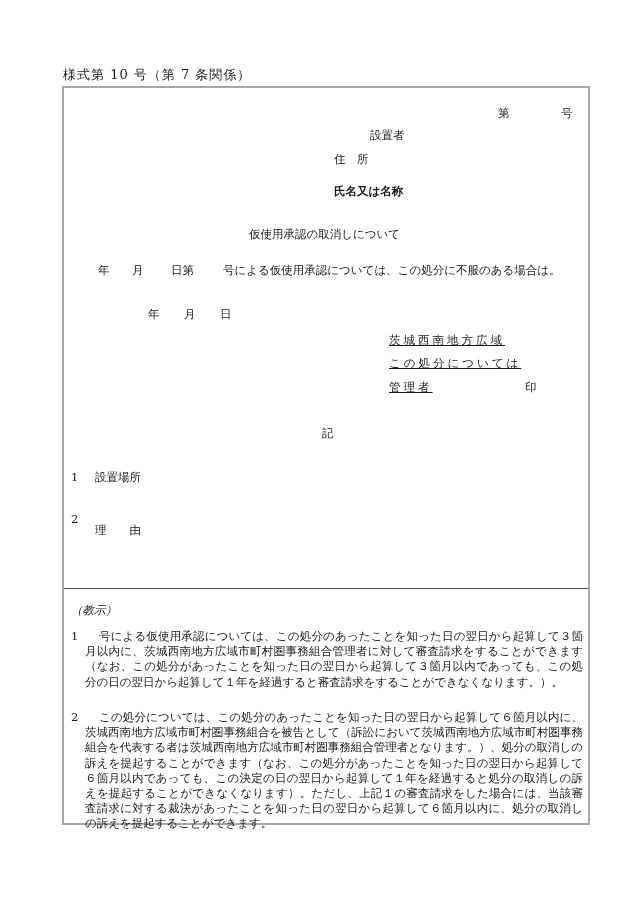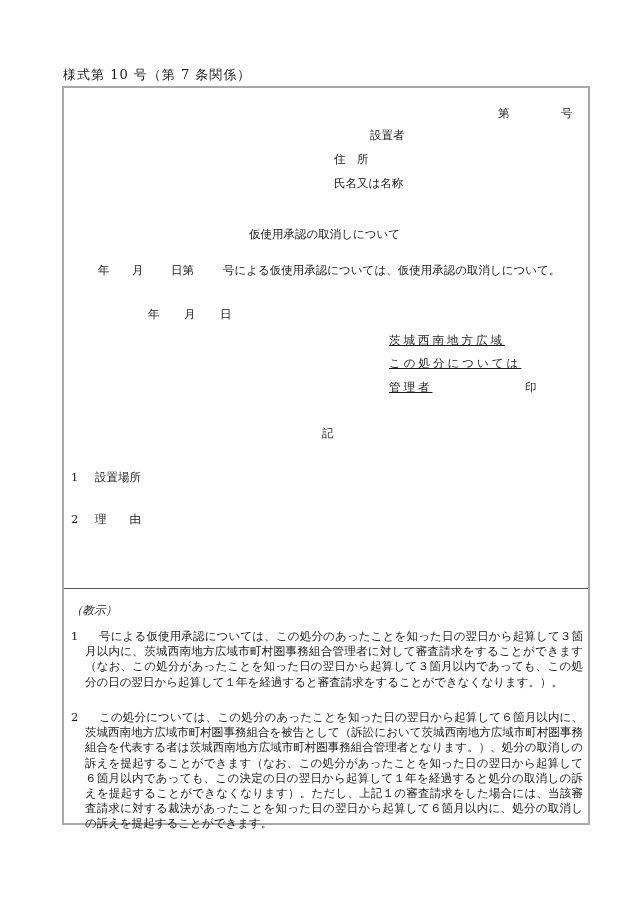--- a/index.html
+++ b/index.html
@@ -32,45 +32,45 @@
 
 <div id="form-label" class="abs">様式第 10 号（第 7 条関係）</div>
 
 <div id="form-box">
 
   <span class="t" style="left:434px; top:18px;">第</span>
   <span class="t" style="left:497px; top:18px;">号</span>
 
   <span class="t" style="left:278px; top:40px;margin-left:28px;">設置者</span>
   <span class="t" style="left:270px; top:64px;text-align:center;">住　所</span>
-  <span class="t" style="left:270px; top:88px;">氏名又は名称</span>
+  <span class="t" style="left:270px; top:96px;font-weight:bold;">氏名又は名称</span>
 
   <span class="t" style="left:185px; top:139px;">仮使用承認の取消しについて</span>
 
   <span class="t" style="left:34px; top:175px;">年</span>
   <span class="t" style="left:68px; top:175px;">月</span>
   <span class="t" style="left:107px; top:175px;">日第</span>
-  <span class="t" style="left:159px; top:175px;">号による仮使用承認については、仮使用承認の取消しについて。</span>
+  <span class="t" style="left:159px; top:175px;">号による仮使用承認については、この処分に不服のある場合は。</span>
 
   <span class="t" style="left:84px; top:219px;">年</span>
   <span class="t" style="left:120px; top:219px;">月</span>
   <span class="t" style="left:156px; top:219px;">日</span>
 
   <span class="t spaced" style="left:325px; top:245px;">茨城西南地方広域</span>
   <span class="t spaced" style="left:325px; top:268px;">この処分については</span>
   <span class="t spaced" style="left:325px; top:292px;">管理者</span>
   <span class="t" style="left:461px; top:292px;">印</span>
 
   <span class="t" style="left:258px; top:338px;">記</span>
 
   <span class="t" style="left:7px; top:382px;">1</span>
   <span class="t" style="left:31px; top:382px;text-align:right;">設置場所</span>
 
   <span class="t" style="left:7px; top:424px;">2</span>
-  <span class="t" style="left:31px; top:424px;">理　　由</span>
+  <span class="t" style="left:31px; top:435px;">理　　由</span>
 
   <div id="divider"></div>
 
   <span class="t" style="left:7px; top:515px;font-style:italic;">（教示）</span>
 
   <div class="para" style="top:541px;">
     <span class="num">1</span>
     <span class="body">号による仮使用承認については、この処分のあったことを知った日の翌日から起算して３箇月以内に、茨城西南地方広域市町村圏事務組合管理者に対して審査請求をすることができます（なお、この処分があったことを知った日の翌日から起算して３箇月以内であっても、この処分の日の翌日から起算して１年を経過すると審査請求をすることができなくなります。）。</span>
   </div>
 

